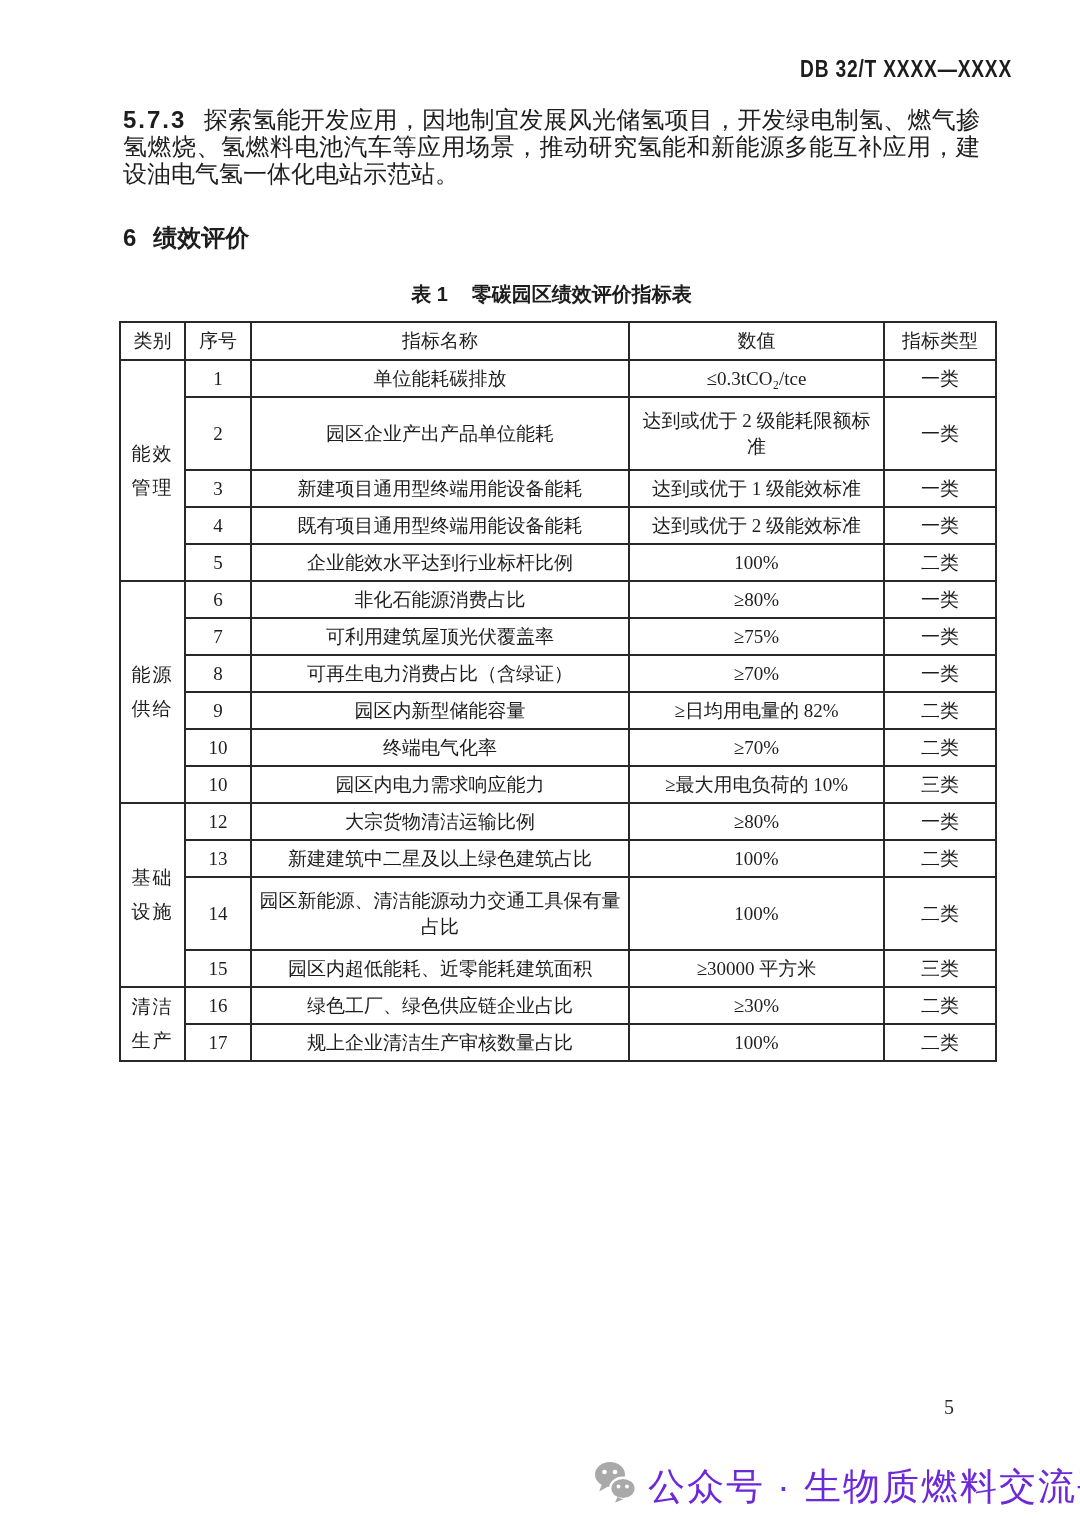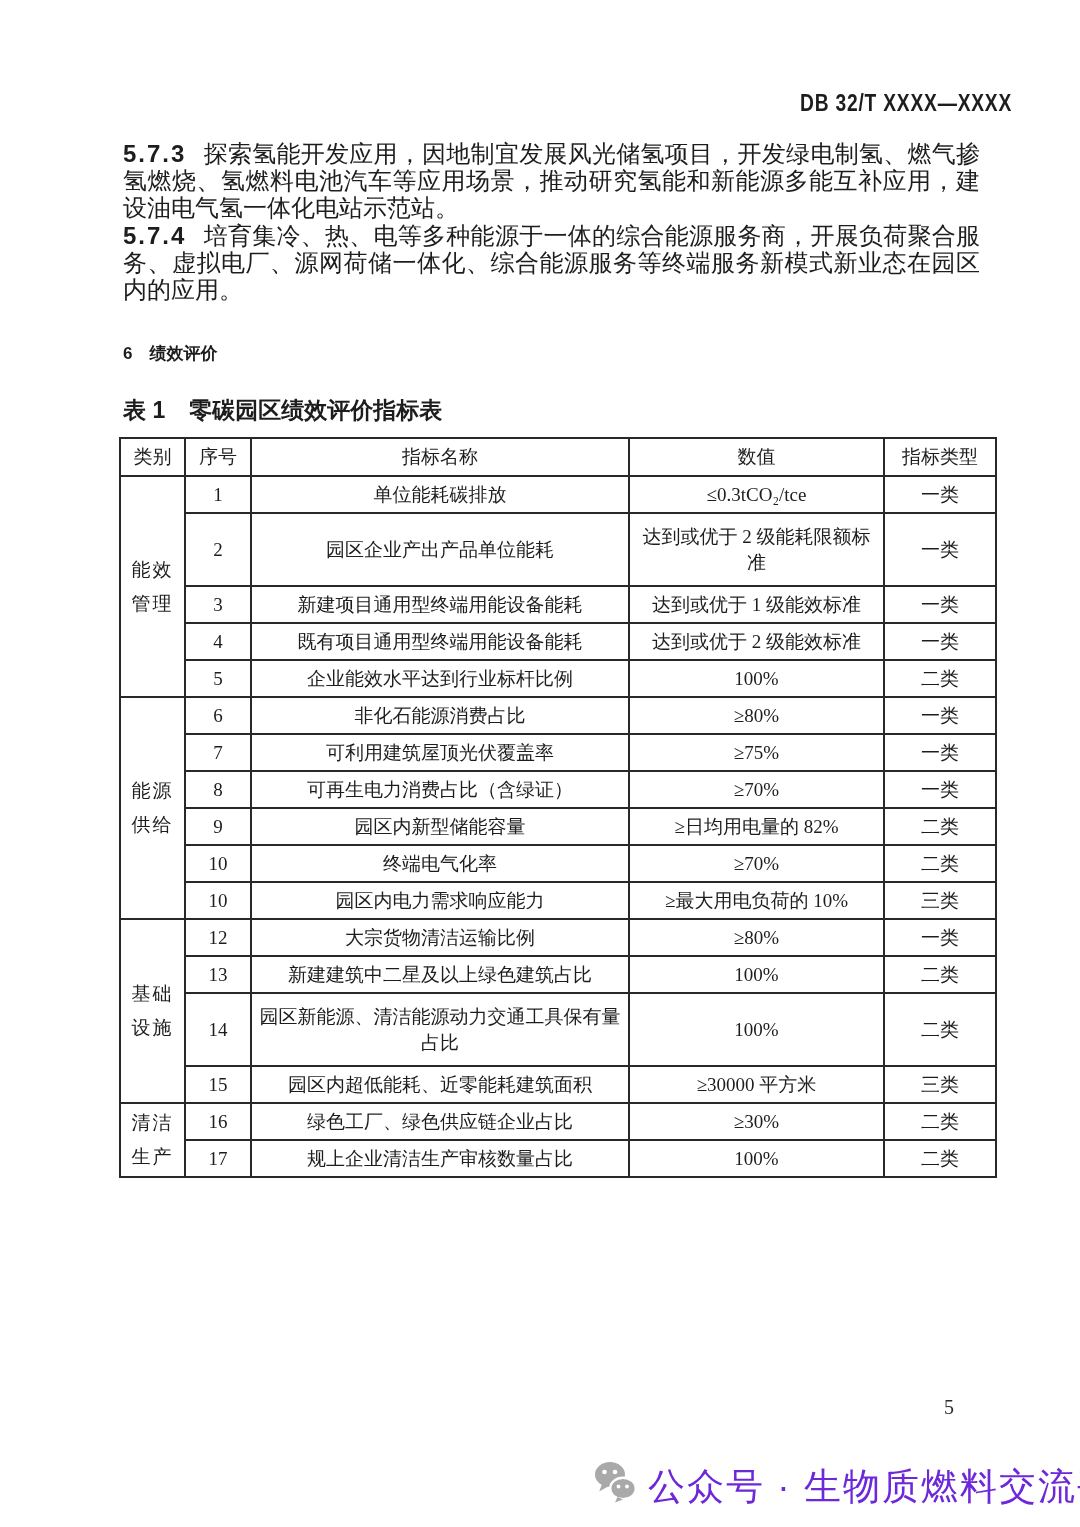--- a/index.html
+++ b/index.html
@@ -6,21 +6,21 @@
   .page{
     position:relative;
     width:1080px;
     height:1527px;
     background:#ffffff;
     overflow:hidden;
     font-family:"Liberation Serif","DejaVu Serif",serif;
     color:#1d1d1d;
   }
   .doc-header{
-    padding-top:91px;
+    padding-top:57px;
     margin-right:68px;
     text-align:right;
     line-height:24px;
   }
   .doc-code{
     display:inline-block;
     font-family:"Liberation Sans","DejaVu Sans",sans-serif;
     font-weight:bold;
     font-size:24px;
     letter-spacing:1px;
@@ -40,32 +40,32 @@
   }
   .body-block p{margin:0;}
   .cnum{
     font-family:"Liberation Sans","DejaVu Sans",sans-serif;
     font-weight:bold;
     letter-spacing:2px;
     margin-right:17px;
   }
   .section-heading{
     margin:36px 0 31px 0;
-    font-size:17px;
+    font-size:24px;
     line-height:27px;
     font-family:"Liberation Sans","DejaVu Sans",sans-serif;
     font-weight:bold;
   }
   .section-heading .snum{margin-right:16px;letter-spacing:1px;}
   .table-title{
     margin-top:20px;
-    text-align:left;
-    font-family:"Liberation Sans","DejaVu Sans",sans-serif;
-    font-weight:bold;
-    font-size:23px;
+    text-align:center;
+    font-family:"Liberation Sans","DejaVu Sans",sans-serif;
+    font-weight:bold;
+    font-size:20px;
     line-height:24px;
   }
   .table-title .ttl-label{margin-right:24px;}
   table.indicator-table{
     margin:15px 0 0 -4px;
     border-collapse:collapse;
     table-layout:fixed;
     width:876px;
     font-size:19px;
   }
@@ -114,21 +114,20 @@
 <div class="page">
 
   <div class="doc-header">
     <span class="doc-code">DB 32/T XXXX—XXXX</span>
   </div>
 
   <div class="content">
 
     <div class="body-block">
       <p><span class="cnum">5.7.3</span><span>探索氢能开发应用，因地制宜发展风光储氢项目，开发绿电制氢、燃气掺氢燃烧、氢燃料电池汽车等应用场景，推动研究氢能和新能源多能互补应用，建设油电气氢一体化电站示范站。</span></p>
-      <p><span class="cnum">5.7.4</span><span>培育集冷、热、电等多种能源于一体的综合能源服务商，开展负荷聚合服务、虚拟电厂、源网荷储一体化、综合能源服务等终端服务新模式新业态在园区内的应用。</span></p>
     </div>
 
     <div class="section-heading">
       <span class="snum">6</span><span>绩效评价</span>
     </div>
 
     <div class="body-block" style="margin-top:0;">
     </div>
 
     <div class="table-title">

